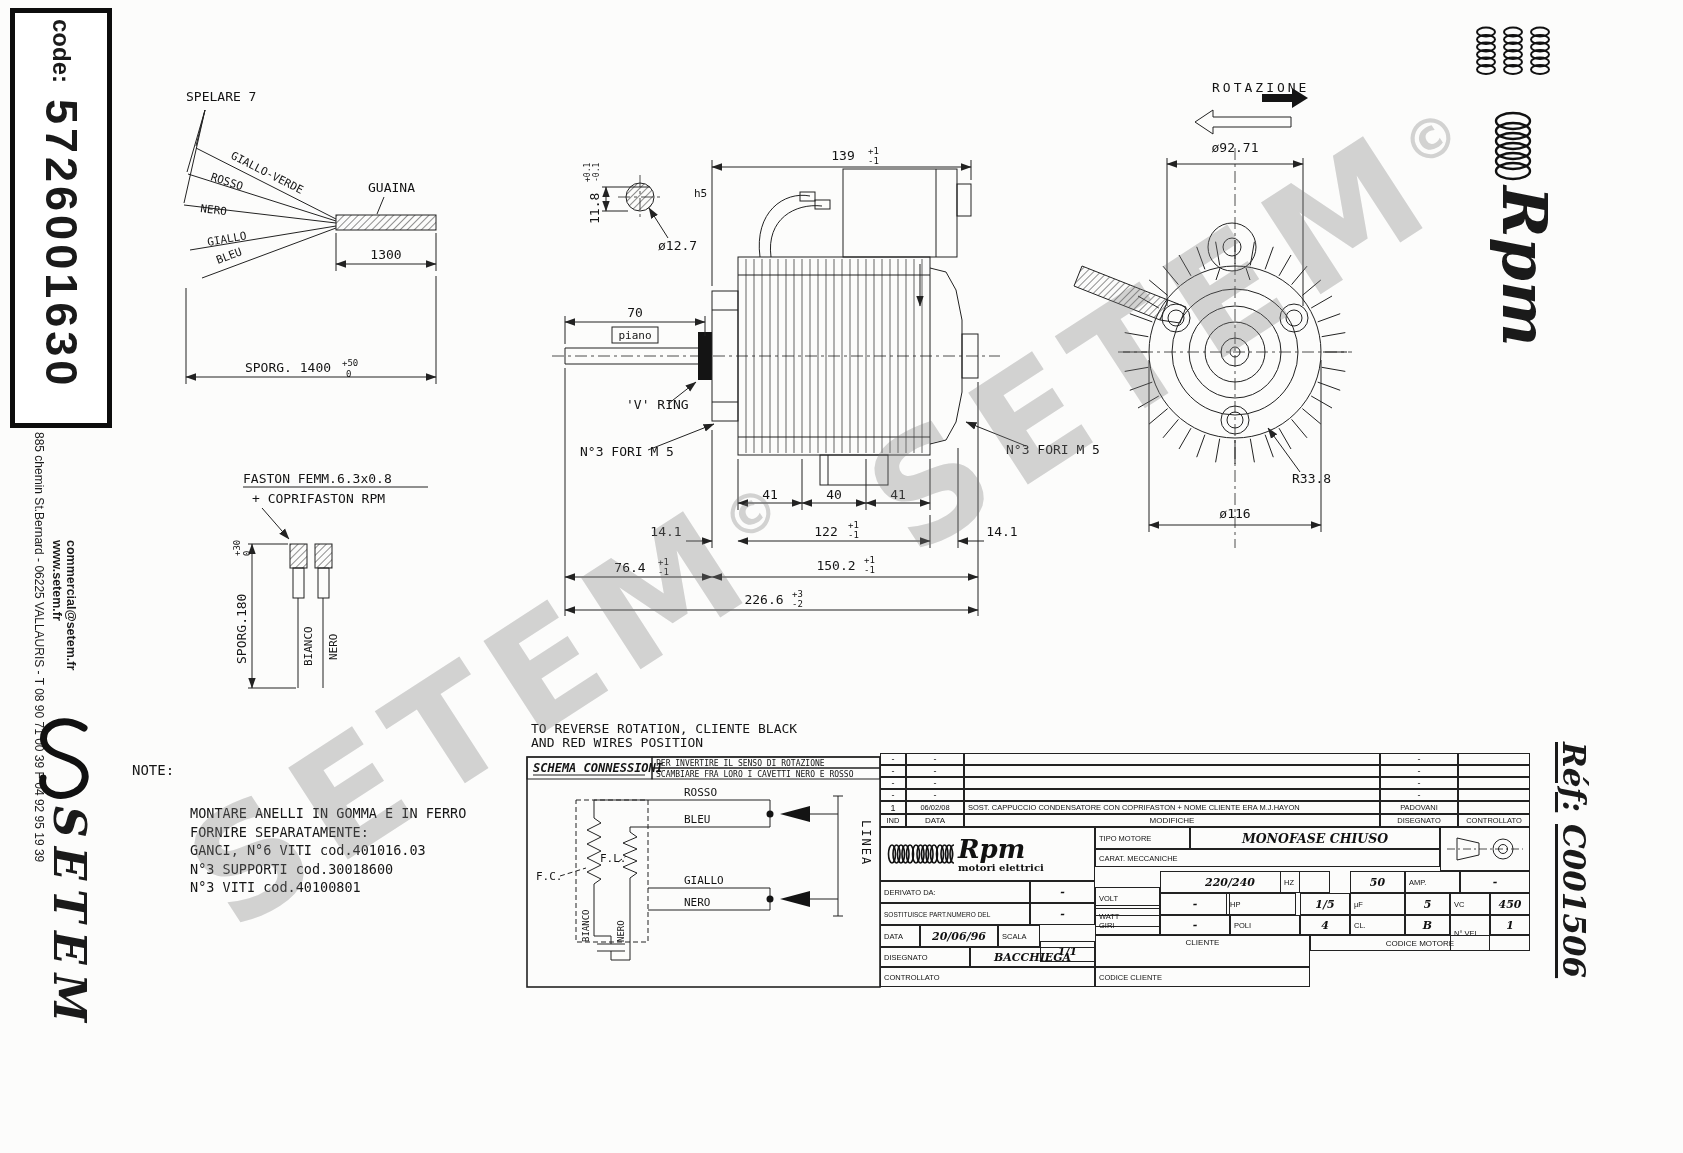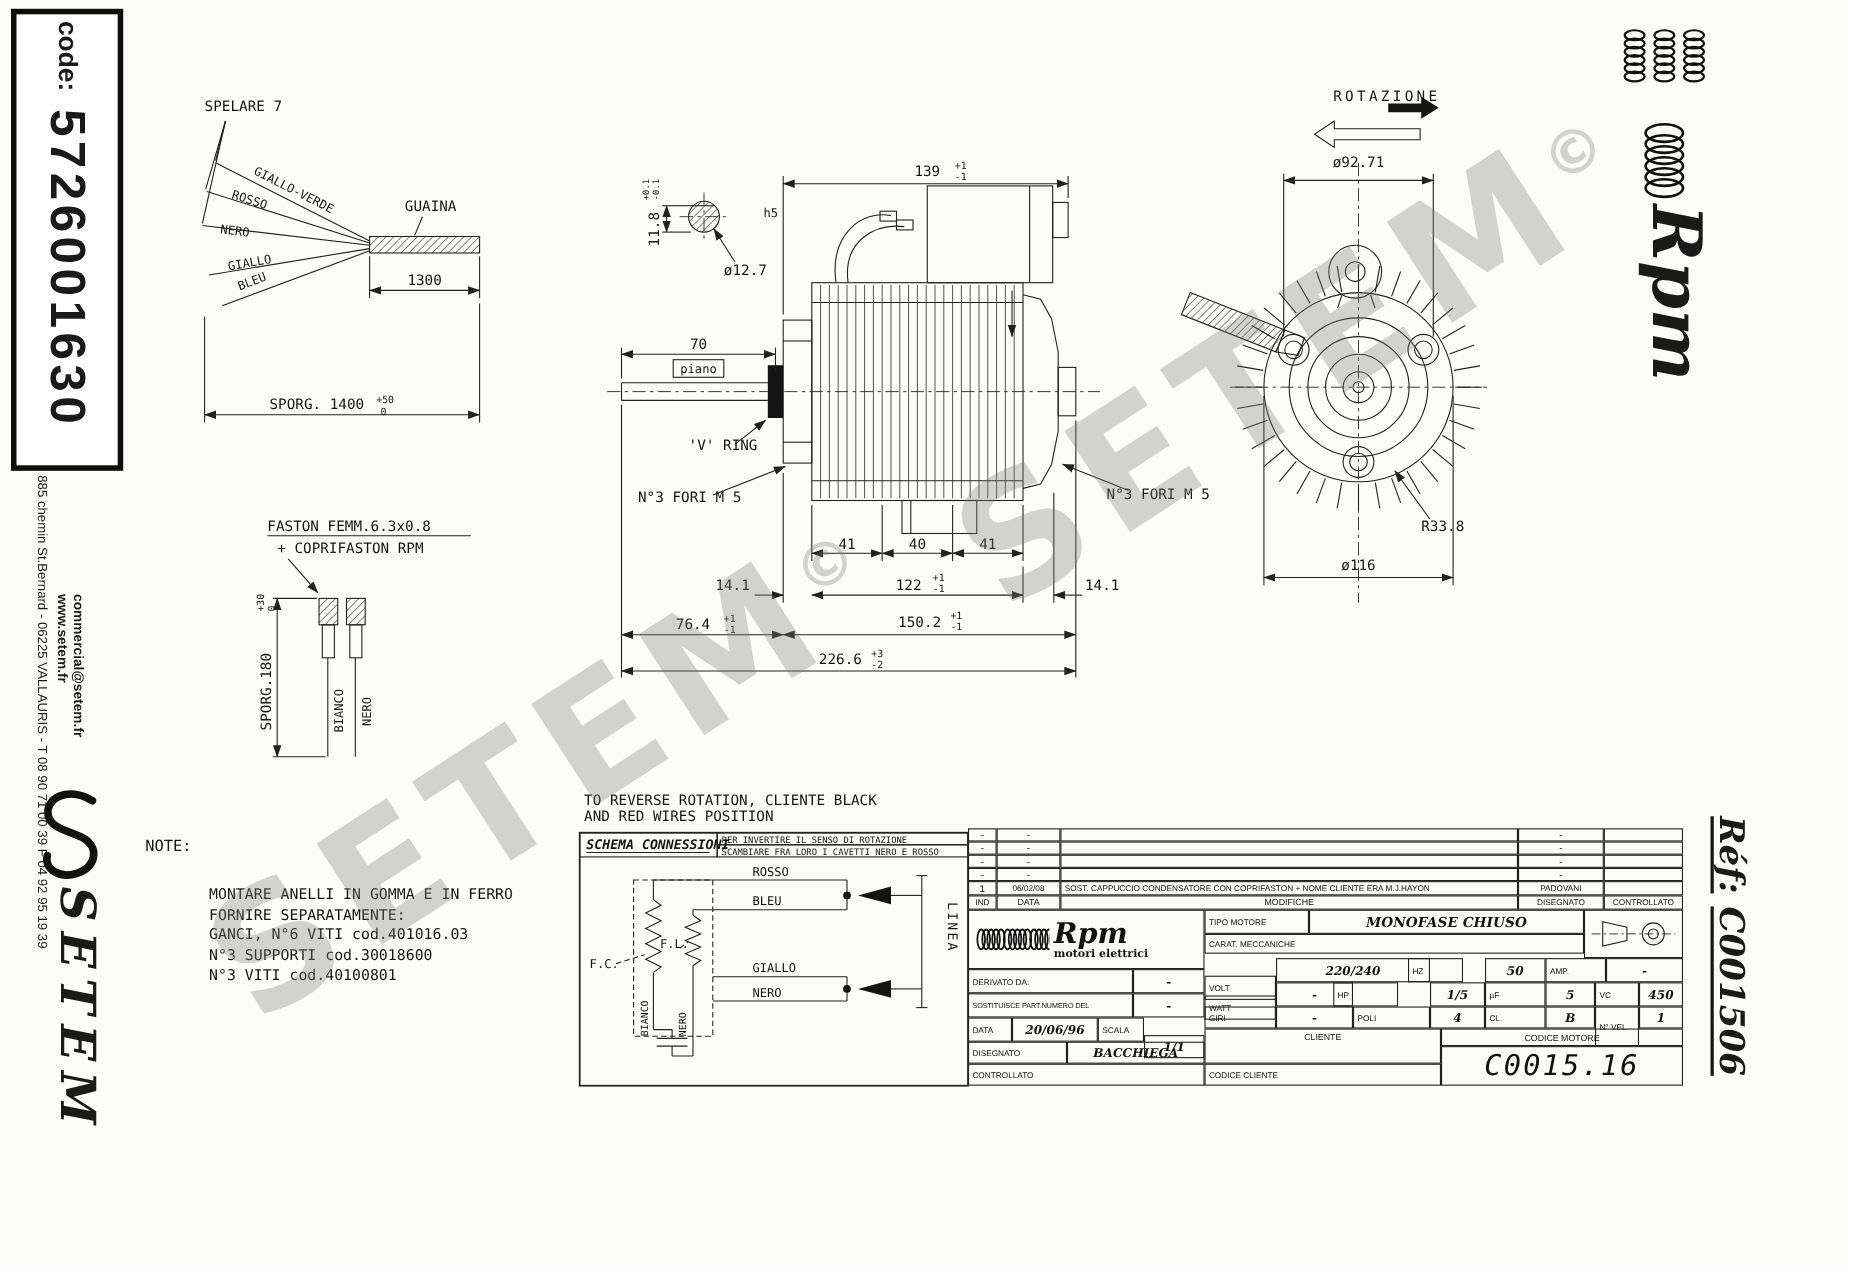--- a/index.html
+++ b/index.html
@@ -528,33 +528,32 @@
 
   <div class="c lab" style="left:215px;top:134px;width:65px;height:22px">VOLT</div>
   <div class="c val" style="left:280px;top:118px;width:140px;height:22px">220/240</div>
   <div class="c lab" style="left:400px;top:118px;width:50px;height:22px">HZ</div>
   <div class="c val" style="left:470px;top:118px;width:55px;height:22px">50</div>
   <div class="c lab" style="left:525px;top:118px;width:55px;height:22px">AMP.</div>
   <div class="c val" style="left:580px;top:118px;width:70px;height:22px">-</div>
 
   <div class="c lab" style="left:215px;top:152px;width:65px;height:22px">WATT</div>
   <div class="c val" style="left:280px;top:140px;width:70px;height:22px">-</div>
-  <div class="c lab" style="left:332px;top:140px;width:59px;height:22px">HP</div>
+  <div class="c lab" style="left:346px;top:140px;width:70px;height:22px">HP</div>
   <div class="c val" style="left:420px;top:140px;width:50px;height:22px">1/5</div>
   <div class="c lab" style="left:470px;top:140px;width:55px;height:22px">µF</div>
   <div class="c val" style="left:525px;top:140px;width:45px;height:22px">5</div>
   <div class="c lab" style="left:570px;top:140px;width:40px;height:22px">VC</div>
   <div class="c val" style="left:610px;top:140px;width:40px;height:22px">450</div>
 
   <div class="c lab" style="left:215px;top:162px;width:65px;height:20px">GIRI</div>
   <div class="c val" style="left:280px;top:162px;width:70px;height:20px">-</div>
   <div class="c lab" style="left:350px;top:162px;width:70px;height:20px">POLI</div>
   <div class="c val" style="left:420px;top:162px;width:50px;height:20px">4</div>
   <div class="c lab" style="left:470px;top:162px;width:55px;height:20px">CL.</div>
   <div class="c val" style="left:525px;top:162px;width:45px;height:20px">B</div>
   <div class="c lab" style="left:570px;top:162px;width:40px;height:36px">N° VEL.</div>
   <div class="c val" style="left:610px;top:162px;width:40px;height:20px">1</div>
 
   <div class="c toplab" style="left:215px;top:182px;width:215px;height:32px;font-size:8px">CLIENTE</div>
   <div class="c lab" style="left:215px;top:214px;width:215px;height:20px">CODICE CLIENTE</div>
   <div class="c cc" style="left:430px;top:182px;width:220px;height:16px;font-size:8px">CODICE MOTORE</div>
-  <div class="c big" style="left:430px;top:198px;width:220px;height:36px">C0015.16</div>
 </div>
 
 </body></html>

